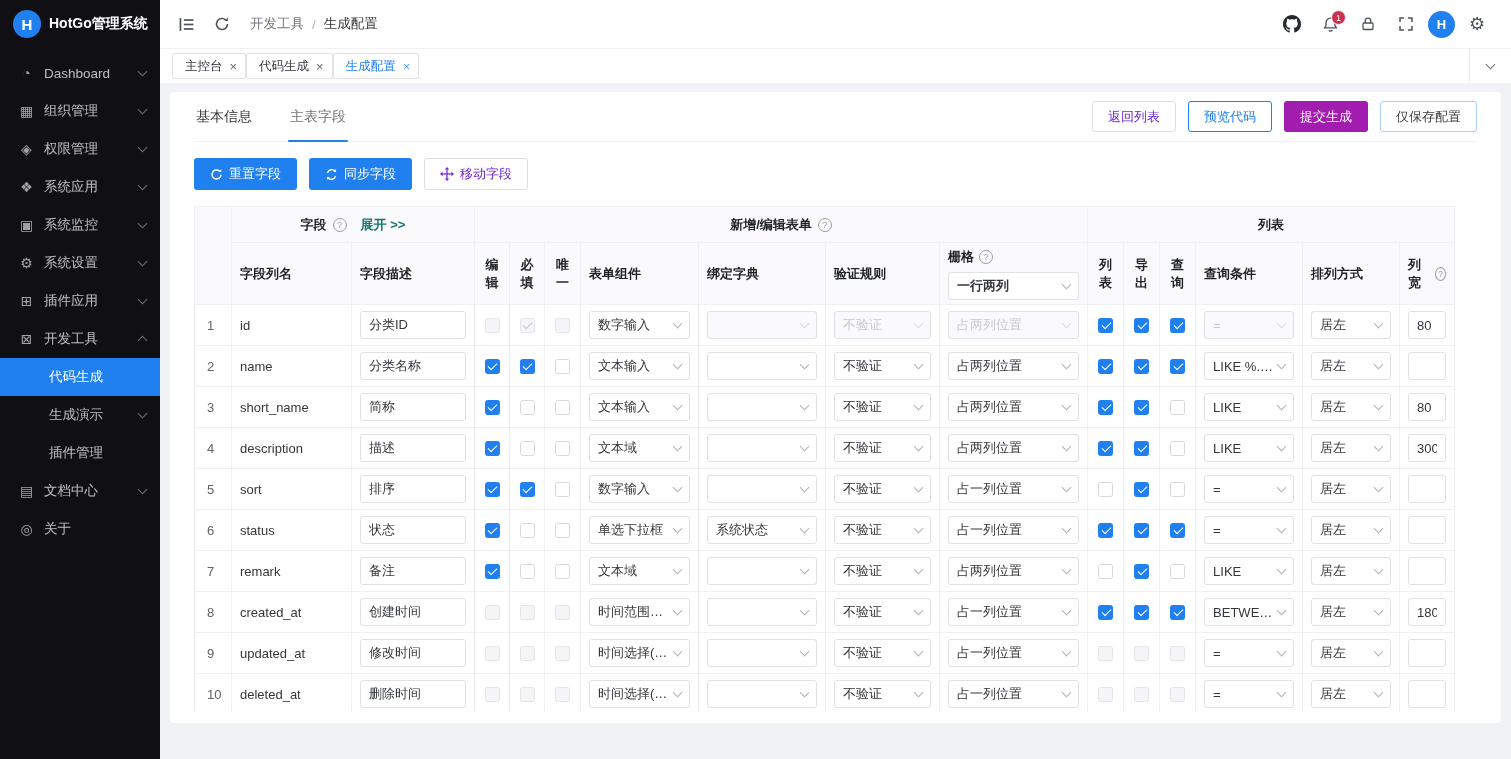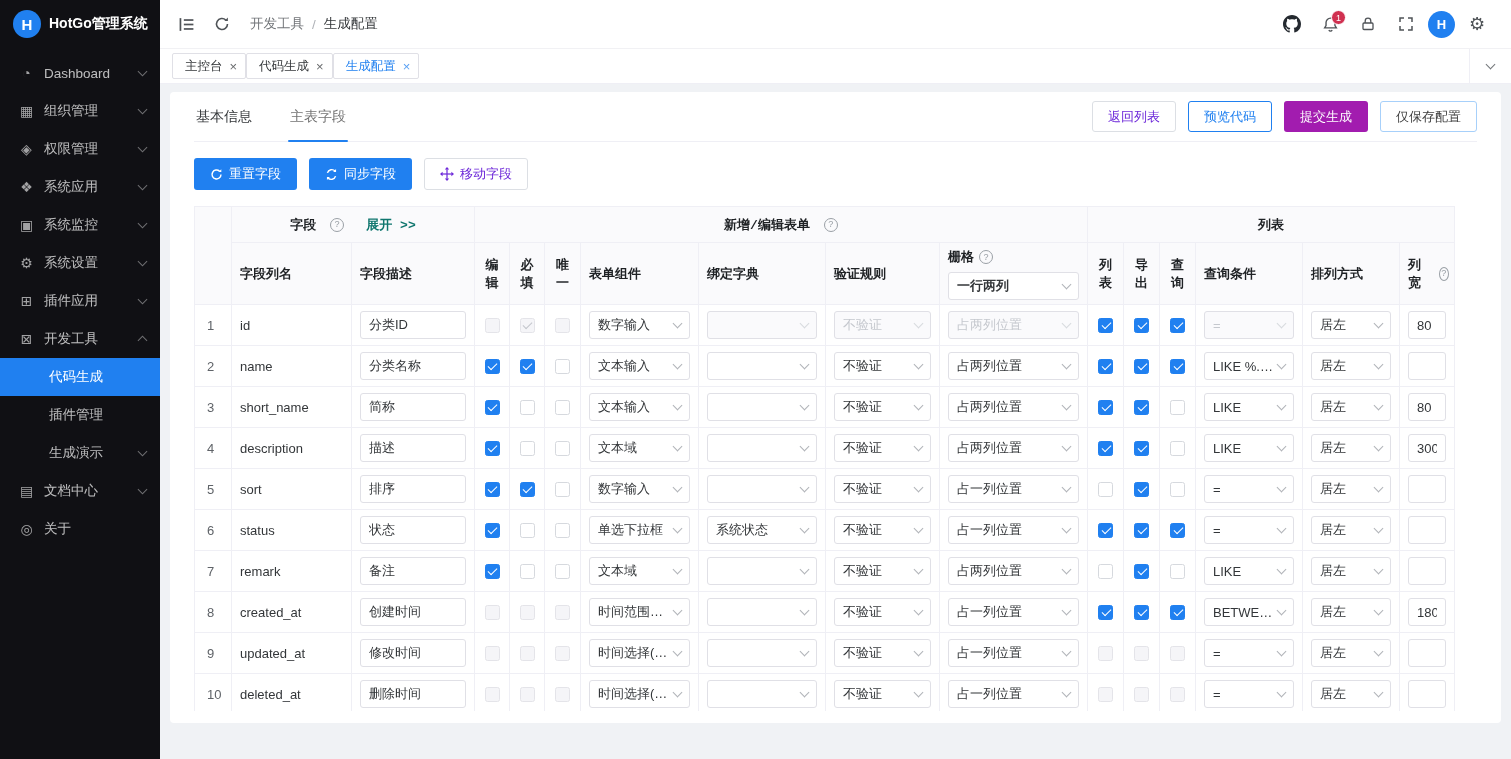--- a/index.html
+++ b/index.html
@@ -82,21 +82,21 @@
   .table-wrap { margin-top:16px; flex:1; overflow:hidden; }
   .ftable { border-collapse:collapse; table-layout:fixed; width:1260px; font-size:13px; }
   .ftable th, .ftable td { border:1px solid #efeff5; padding:4px 8px; vertical-align:middle; }
   .ftable thead th { background:#fafafc; color:#1f2225; font-weight:600; }
   .ftable tr.h1 th { height:36px; text-align:center; }
   .ftable tr.h2 th { height:62px; text-align:left; }
   .ftable tr.h2 th.tc { text-align:center; }
   .ftable tbody td { height:41px; background:#fff; }
   .c-idx { padding-left:12px !important; color:#5f6368; }
   td.tc, th.tc { text-align:center; }
-  .group-inner { display:inline-flex; align-items:center; gap:14px;font-family:Liberation Mono, monospace; }
+  .group-inner { display:inline-flex; align-items:center; gap:6px; }
   .link { color:#0f766e; cursor:pointer; text-decoration:none; font-weight:600; margin-left:8px; }
   .info-i { display:inline-block; width:14px; height:14px; border:1px solid #9aa0a6; border-radius:50%;
             color:#9aa0a6; font-size:9px; line-height:12px; text-align:center; font-weight:400; vertical-align:middle; }
   .info-i::after { content:"?"; }
   .th-grid .grid-top { display:flex; align-items:center; gap:5px; margin-bottom:6px; }
   .grid-sel { width:88px; }
 
   .tin { width:100%; height:28px; border:1px solid #e0e0e6; border-radius:3px; padding:0 8px; font-size:13px;
          color:#333639; font-family:inherit; outline:none; background:#fff; }
   .sel { position:relative; height:28px; border:1px solid #e0e0e6; border-radius:3px; background:#fff;
@@ -166,25 +166,25 @@
         </div>
         <div class="menu-item">
           <span class="mi-icon">⊠</span>
           <span class="mi-label">开发工具</span>
           <span class="chev up mi-chev"></span>
         </div>
         <div class="submenu-item active">
           <span class="mi-label">代码生成</span>
         </div>
         <div class="submenu-item">
-          <span class="mi-label">插件管理</span>
-        </div>
-        <div class="submenu-item">
           <span class="mi-label">生成演示</span>
           <span class="chev mi-chev"></span>
+        </div>
+        <div class="submenu-item">
+          <span class="mi-label">插件管理</span>
         </div>
         <div class="menu-item">
           <span class="mi-icon">▤</span>
           <span class="mi-label">文档中心</span>
           <span class="chev mi-chev"></span>
         </div>
         <div class="menu-item">
           <span class="mi-icon">◎</span>
           <span class="mi-label">关于</span>
         </div>

